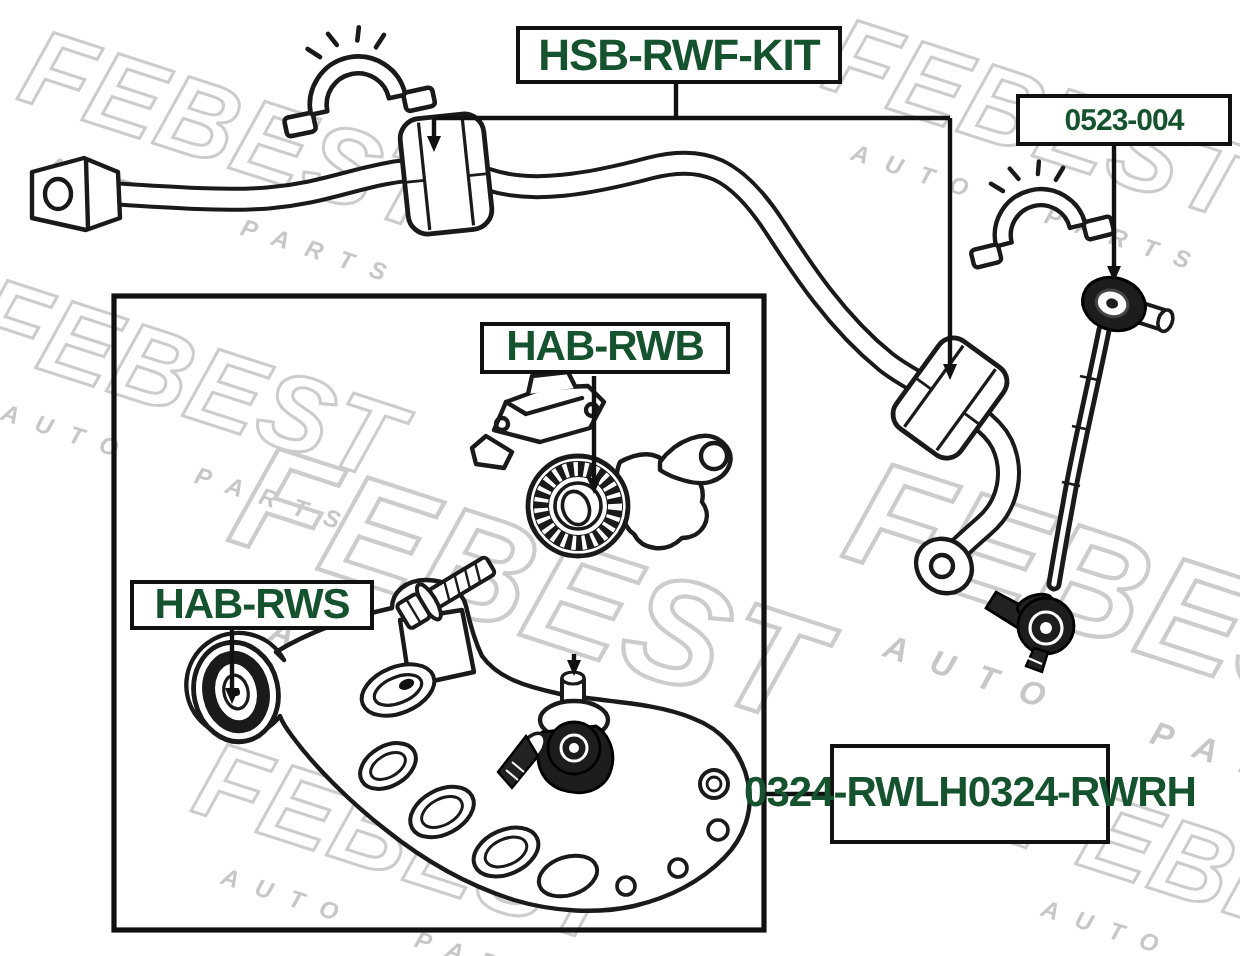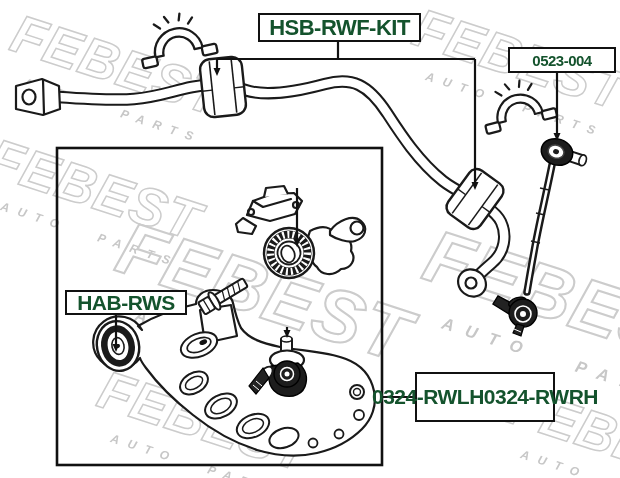--- a/index.html
+++ b/index.html
@@ -257,20 +257,21 @@
     <line class="callout" x1="287" y1="327" x2="287" y2="332"></line>
     <polygon class="arrow" points="283.5,330 290.5,330 287,338"></polygon>
     <line class="callout" x1="382" y1="397" x2="415" y2="397"></line>
   </g>
 </svg>
 
   <div class="part-label" style="left:258px;top:13px;width:163px;height:29px;font-size:22px;">HSB-RWF-KIT</div>
 
   <div class="part-label" style="left:508px;top:47px;width:108px;height:26px;font-size:15px;">0523-004</div>
 
+  <div class="part-label" style="left:240px;top:161px;width:125px;height:26px;font-size:21px;">HAB-RWB</div>
 
   <div class="part-label" style="left:65px;top:290px;width:122px;height:25px;font-size:21px;">HAB-RWS</div>
 
 
   <div class="part-label two-line" style="left:415px;top:372px;width:140px;height:50px;font-size:21px;">
     <span>0324-RWLH</span>
     <span>0324-RWRH</span>
   </div>
 
 </div>

